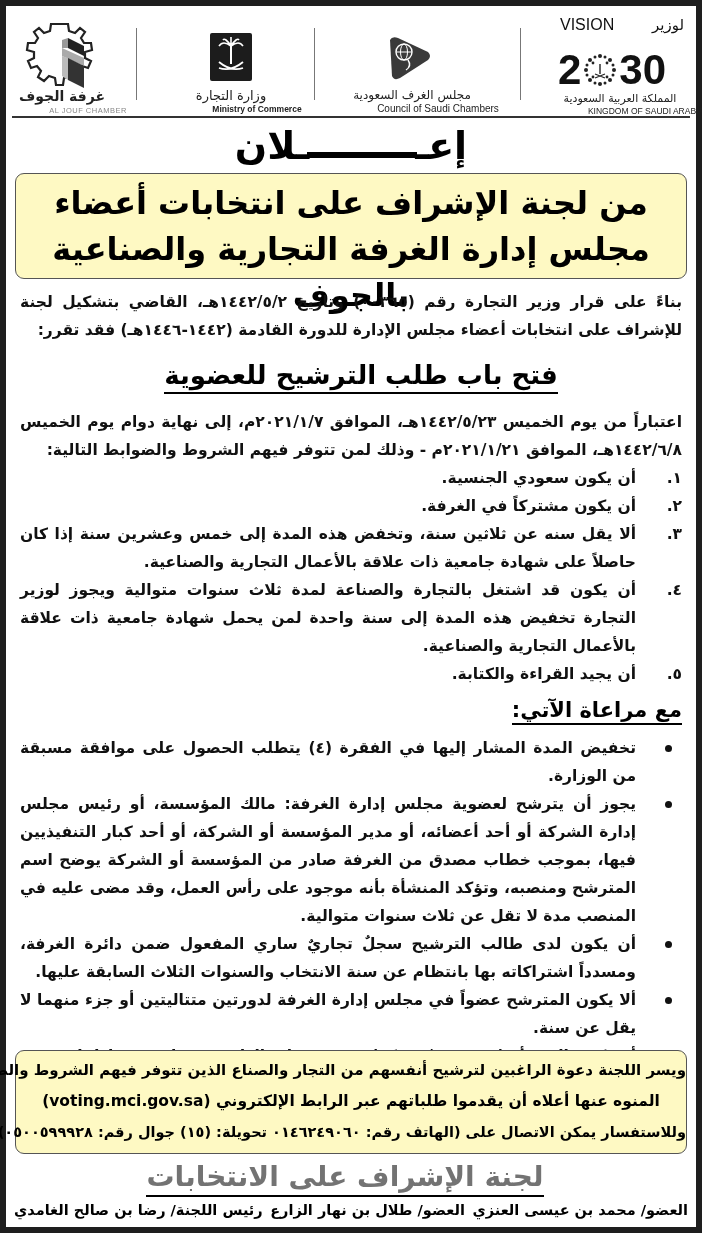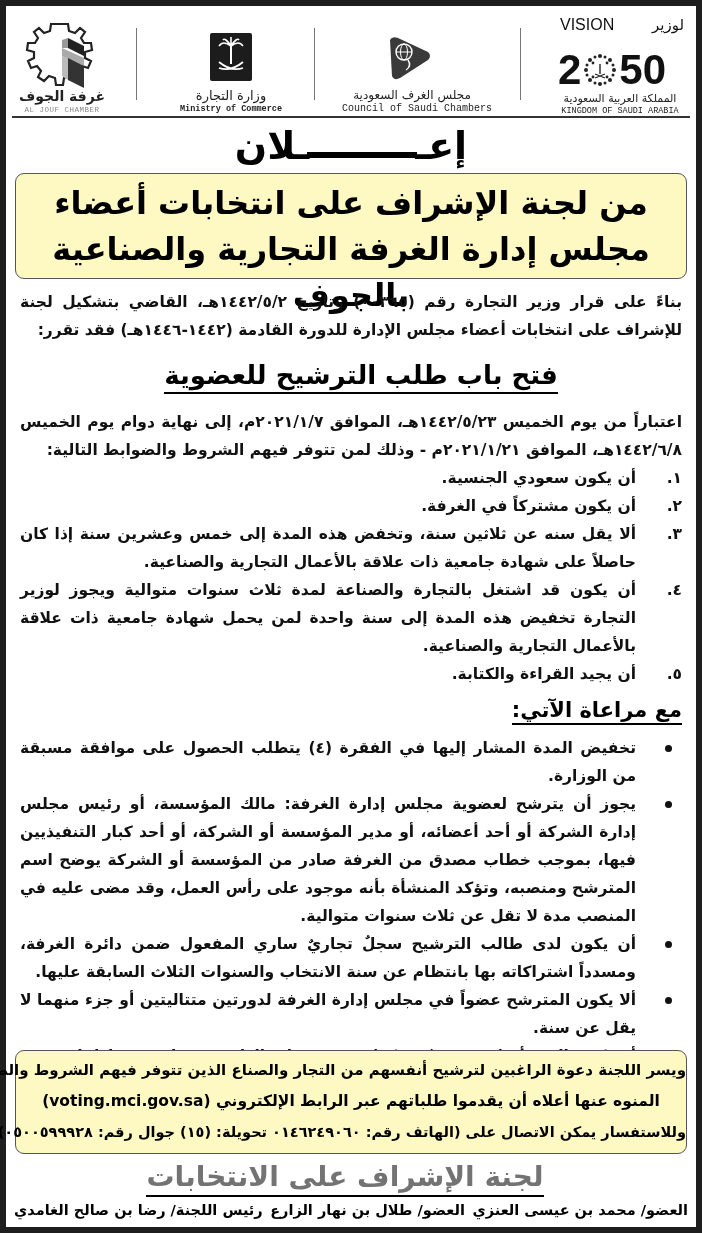--- a/index.html
+++ b/index.html
@@ -12,21 +12,21 @@
     
     .header {
       position: absolute; left: 6px; top: 6px; width: 678px; height: 104px;
       direction: ltr;
     }
     .logo { position: absolute; top: 0; height: 104px; }
     .vsep { position: absolute; top: 16px; width: 1px; height: 72px; background: #777; }
     .hrule { position: absolute; left: 6px; top: 110px; width: 678px; height: 2px; background: #333; }
 
     .logo-text-ar { font-family: "DejaVu Sans", sans-serif; font-size: 13px; color: #222; direction: rtl; text-align: center; white-space: nowrap; }
-    .logo-text-en { font-family: Liberation Mono, monospace; font-size: 9px; color: #222; text-align: center; white-space: nowrap; }
+    .logo-text-en { font-family: Liberation Sans, sans-serif; font-size: 9px; color: #222; text-align: center; white-space: nowrap; margin-left: 26px; }
 
     
     .main-title {
       position: absolute; left: 0; width: 690px; top: 112px; height: 56px;
       text-align: center; font-family: "DejaVu Sans", sans-serif; font-weight: bold;
       font-size: 38px; line-height: 56px; letter-spacing: 2px; color: #000;
     }
     .main-title .kashida { display: inline-block; width: 110px; height: 6px; background: #000; vertical-align: middle; margin: 0 -2px; position: relative; top: 6px; }
 
     .gray-box {
@@ -151,21 +151,21 @@
               <circle cx="31" cy="13" r="1.5"></circle>
               <circle cx="31" cy="23" r="1.5"></circle>
             <circle cx="11" cy="11" r="1.4"></circle>
               <circle cx="25" cy="11" r="1.4"></circle>
               <circle cx="11" cy="25" r="1.4"></circle>
               <circle cx="25" cy="25" r="1.4"></circle>
           </g>
           <line x1="18" y1="12" x2="18" y2="22" stroke="#222" stroke-width="1.4"></line>
           <path d="M13 22 L23 26 M23 22 L13 26" stroke="#222" stroke-width="1.2"></path>
         </svg>
-        <span style="font-family:'Liberation Sans',sans-serif; font-weight:bold; font-size:42px; line-height:40px; color:#111;">50</span>
+        <span style="font-family:'Liberation Sans',sans-serif; font-weight:bold; font-size:42px; line-height:40px; color:#111;">30</span>
       </div>
       <div class="logo-text-ar" style="position:absolute; left:0; top:80px; width:128px; font-size:11px;">المملكة العربية السعودية</div>
       <div class="logo-text-en" style="position:absolute; left:0; top:94px; width:128px; font-size:8.5px;">KINGDOM OF SAUDI ARABIA</div>
     </div>
   </div>
 
   <div class="hrule"></div>
 
   <div class="main-title">
     <span>إعـ</span><span class="kashida"></span><span>ـلان</span>

